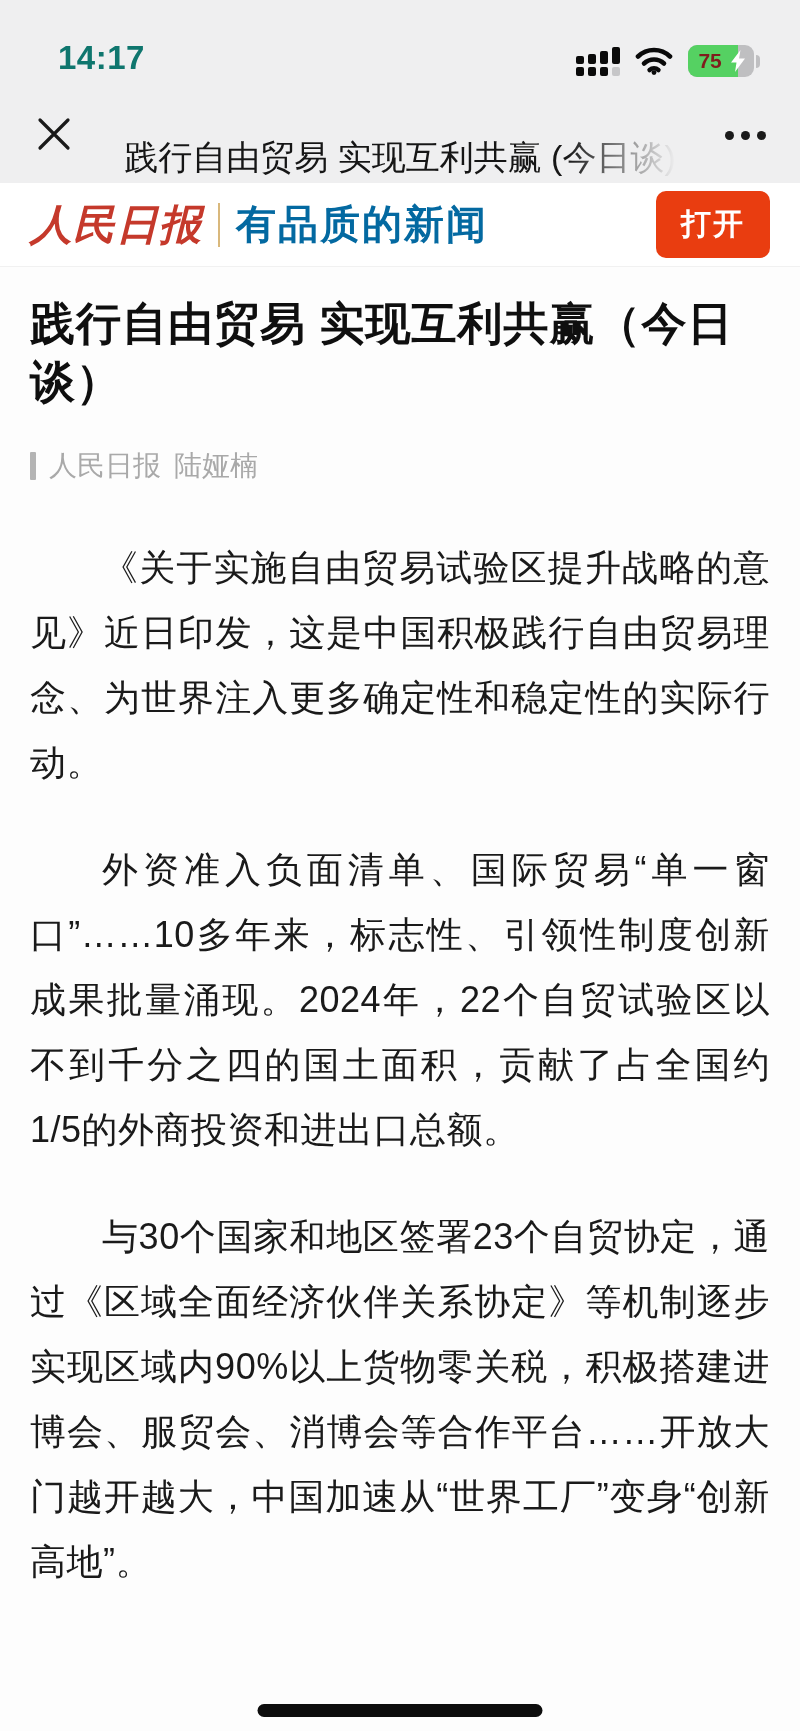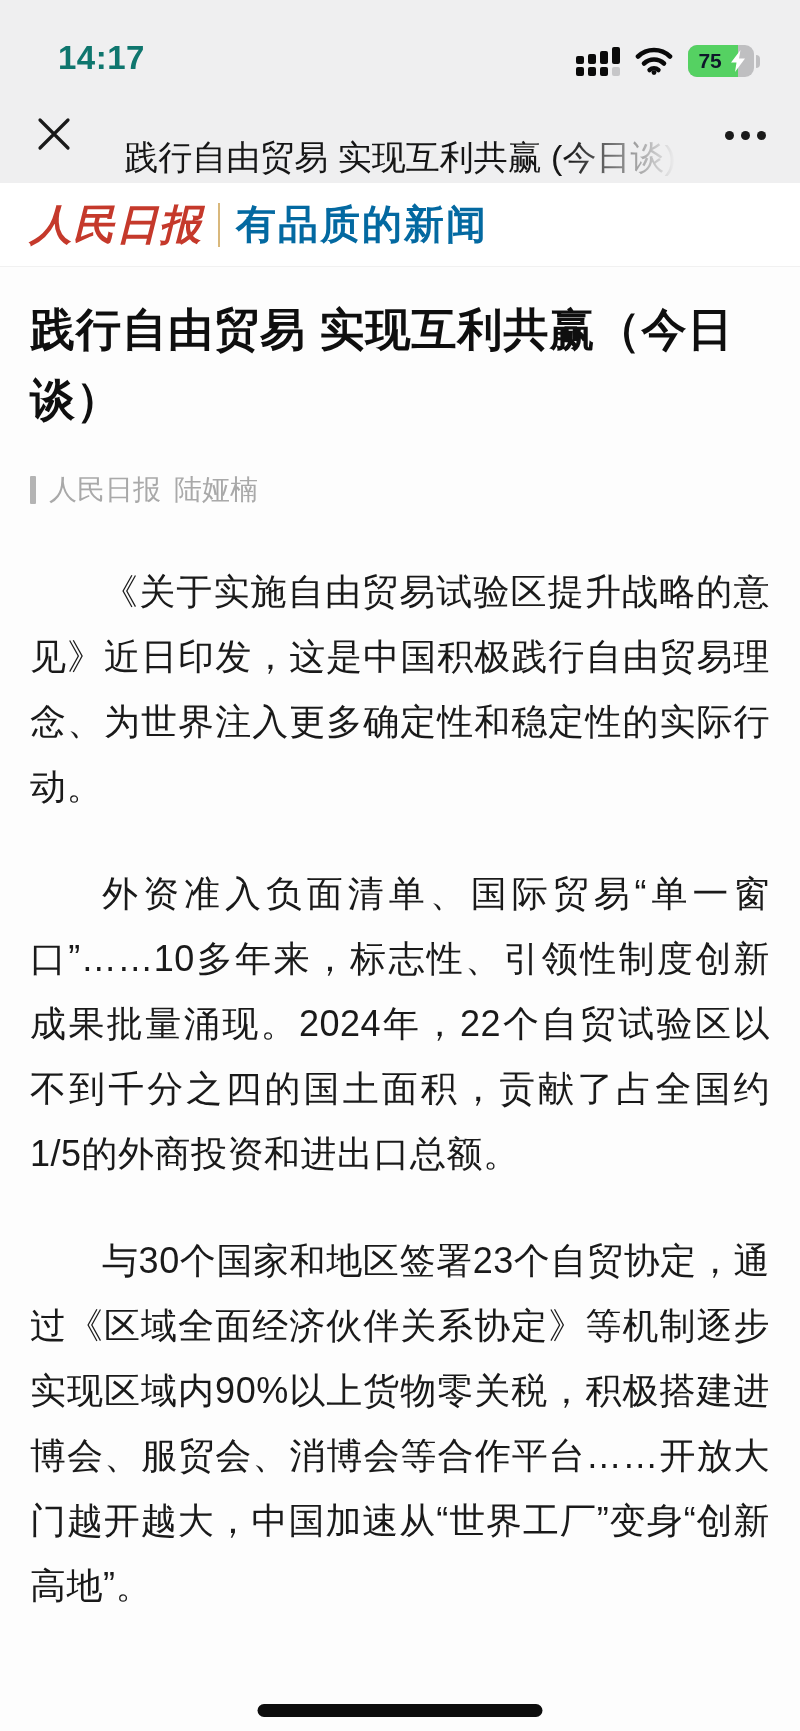--- a/index.html
+++ b/index.html
@@ -18,21 +18,21 @@
   .sig-row.bot { height:9px; }
   .sig i { display:block; width:8px; background:#0a0a0a; border-radius:2px; }
   .sig .h1{height:8px} .sig .h2{height:10px} .sig .h3{height:13px} .sig .h4{height:17px}
   .sig .dot{height:9px} .sig .dim{background:#c6c6c8;}
 
   .wifi svg { display:block; }
 
   .battery { display:flex; align-items:center; }
   .batt-body { position:relative; width:66px; height:32px; border-radius:9px; background:#bfbfc1; overflow:hidden; }
   .batt-green { position:absolute; left:0; top:0; bottom:0; width:76%; background:#55d162; display:flex; align-items:center; justify-content:center; }
-  .batt-pct { font-size:21px; font-weight:700; color:#0f172a; padding-right:6px; }
+  .batt-pct { font-size:21px; font-weight:700; color:#7f1d1d; padding-right:6px; }
   .batt-bolt { position:absolute; right:8px; top:5px; }
   .batt-nub { width:4px; height:13px; background:#bfbfc1; border-radius:0 4px 4px 0; margin-left:2px; }
 
   .nav { height:98px; position:relative; display:flex; flex-direction:column; align-items:center; justify-content:center; }
   .close-btn { position:absolute; left:30px; top:26px; width:48px; height:48px; background:none; border:none; cursor:pointer; }
   .more-btn { position:absolute; right:28px; top:40px; background:none; border:none; display:flex; gap:7px; cursor:pointer; padding:6px; }
   .more-btn i { width:9px; height:9px; border-radius:50%; background:#1a1a1a; display:block; }
   .ptitle { max-width:580px; overflow:hidden; white-space:nowrap; font-size:34px; color:#161616;
             -webkit-mask-image:linear-gradient(90deg,#000 80%,rgba(0,0,0,.35) 93%,transparent 100%);
             mask-image:linear-gradient(90deg,#000 80%,rgba(0,0,0,.35) 93%,transparent 100%);margin-top:48px; }
@@ -40,21 +40,21 @@
 
   
   .banner { height:84px; background:#ffffff; display:flex; align-items:center; padding:0 30px; border-bottom:1px solid #f1f1f1; }
   .logo { font-family:"DejaVu Serif","Liberation Serif",serif; font-style:italic; font-weight:700; font-size:42px; color:#c5392b; letter-spacing:1px; }
   .logo-div { width:2px; height:44px; background:#d9b87c; margin:0 16px; }
   .tagline { font-size:40px; color:#0369a1; font-weight:700; letter-spacing:2px; }
   .open-btn { margin-left:auto; background:#e93d10; color:#fff; font-size:30px; font-weight:700; border:none; border-radius:10px; padding:13px 25px; letter-spacing:2px; cursor:pointer; font-family:inherit; }
 
   
   .article { background:#fdfdfd; padding:0 30px; }
-  .a-title { font-size:45px; line-height:70px; font-weight:700; color:#0f0f0f; margin-top:28px; letter-spacing:1px; }
+  .a-title { font-size:45px; line-height:58px; font-weight:700; color:#0f0f0f; margin-top:28px; letter-spacing:1px; }
   .byline { margin-top:36px; display:flex; align-items:center; gap:13px; font-size:28px; color:#a9a9a9; }
   .byline .bar { width:6px; height:28px; background:#b4b4b4; border-radius:1px; }
   .body p { font-size:36px; line-height:65px; color:#1a1a1a; text-align:justify; text-indent:2em; margin:42px 0; letter-spacing:0.5px; }
   .body p:first-child { margin-top:50px; }
 
   .home-indicator { position:absolute; left:50%; transform:translateX(-50%); bottom:14px; width:285px; height:13px; border-radius:8px; background:#0d0d0d; }
 </style>
 </head>
 <body>
 
@@ -116,20 +116,21 @@
             <i style="width:9px;height:9px;border-radius:50%;background:#1a1a1a;display:block;"></i>
           </span>
       </button>
     </div>
   </div>
 
   <div class="banner">
     <span class="logo">人民日报</span>
     <span class="logo-div"></span>
     <span class="tagline">有品质的新闻</span>
+    <button class="open-btn">打开</button>
   </div>
 
   <div class="article">
     <h1 class="a-title">践行自由贸易 实现互利共赢（今日谈）</h1>
     <div class="byline">
       <span class="bar"></span>
       <span>人民日报</span>
       <span>陆娅楠</span>
     </div>
     <div class="body">

